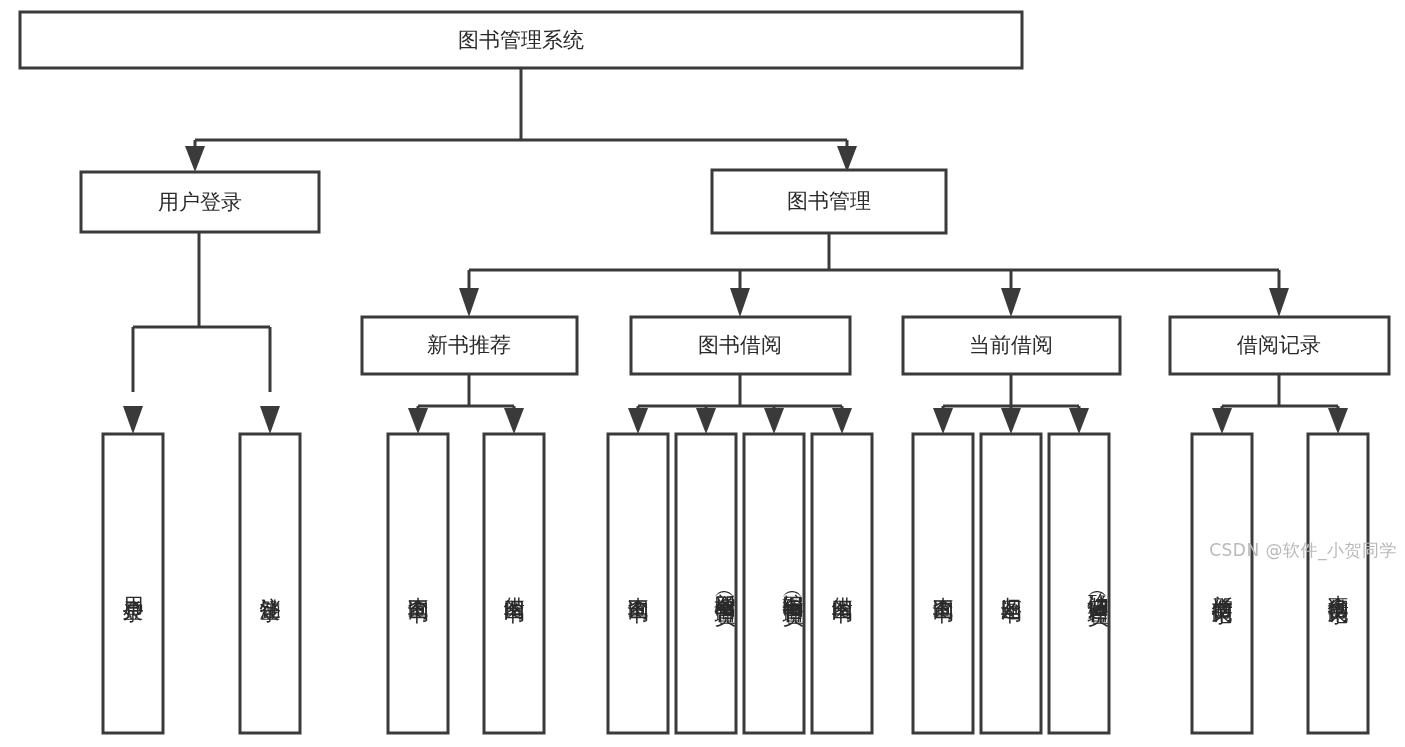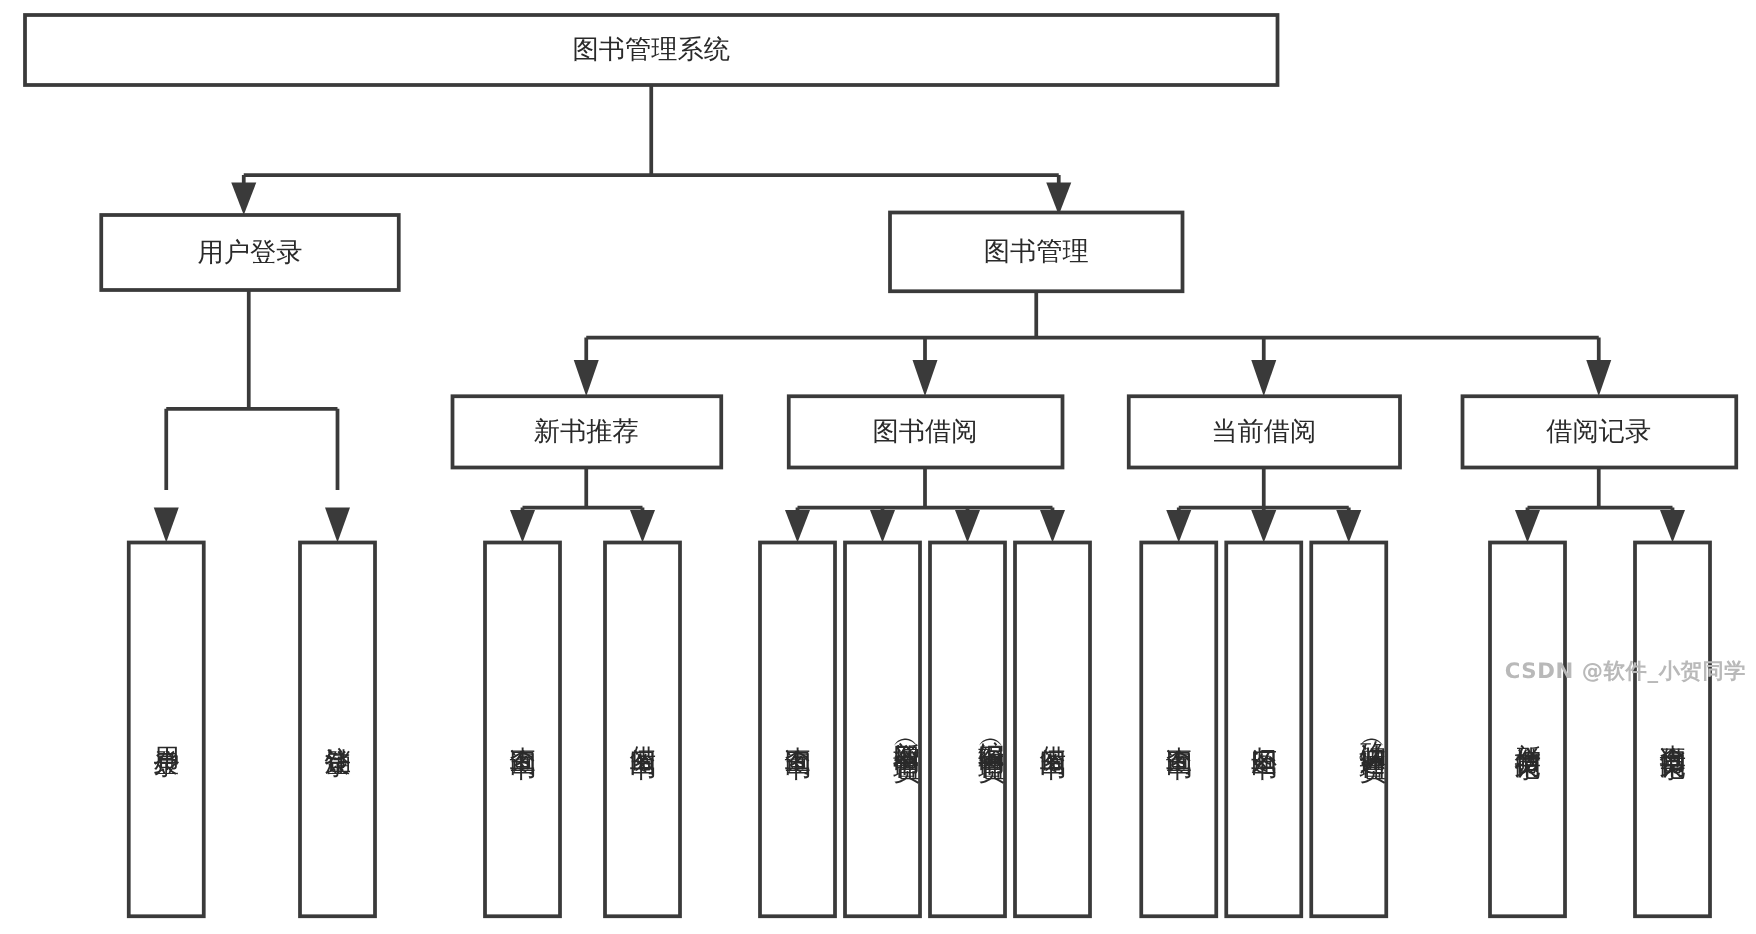--- a/index.html
+++ b/index.html
@@ -74,28 +74,27 @@
     justify-content: center;
   }
   .vlabel.top {
     display: flex;
     align-items: flex-start;
     justify-content: center;
   }
   .watermark {
     position: absolute;
     right: 8px;
-    bottom: 18px;
+    bottom: 4px;
     font-family: "DejaVu Sans", "Liberation Sans", sans-serif;
     font-size: 17px;
     color: #b9b9b9;
     letter-spacing: 0.5px;
     white-space: nowrap;
     pointer-events: none;
-    font-weight: bold;
   }
 </style>
 </head>
 <body>
 
 <div id="diagram-root">
 
   <svg class="diagram-canvas" viewBox="0 0 1405 747" xmlns="http://www.w3.org/2000/svg">
 
     <g>

